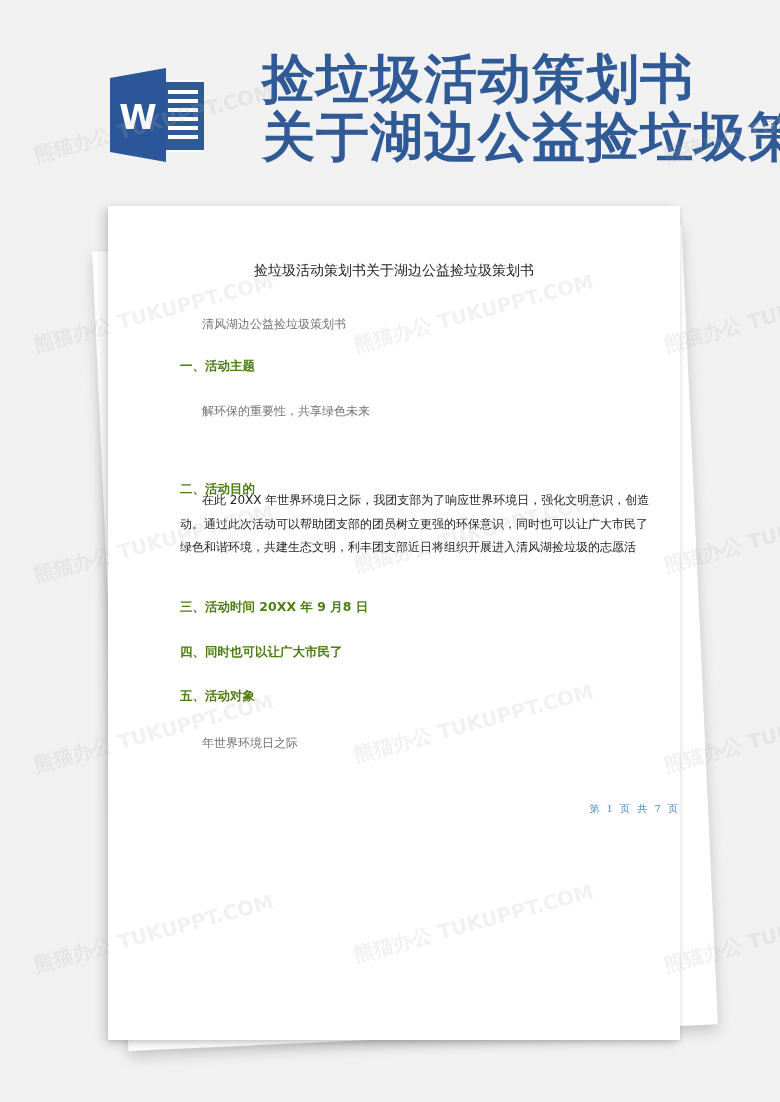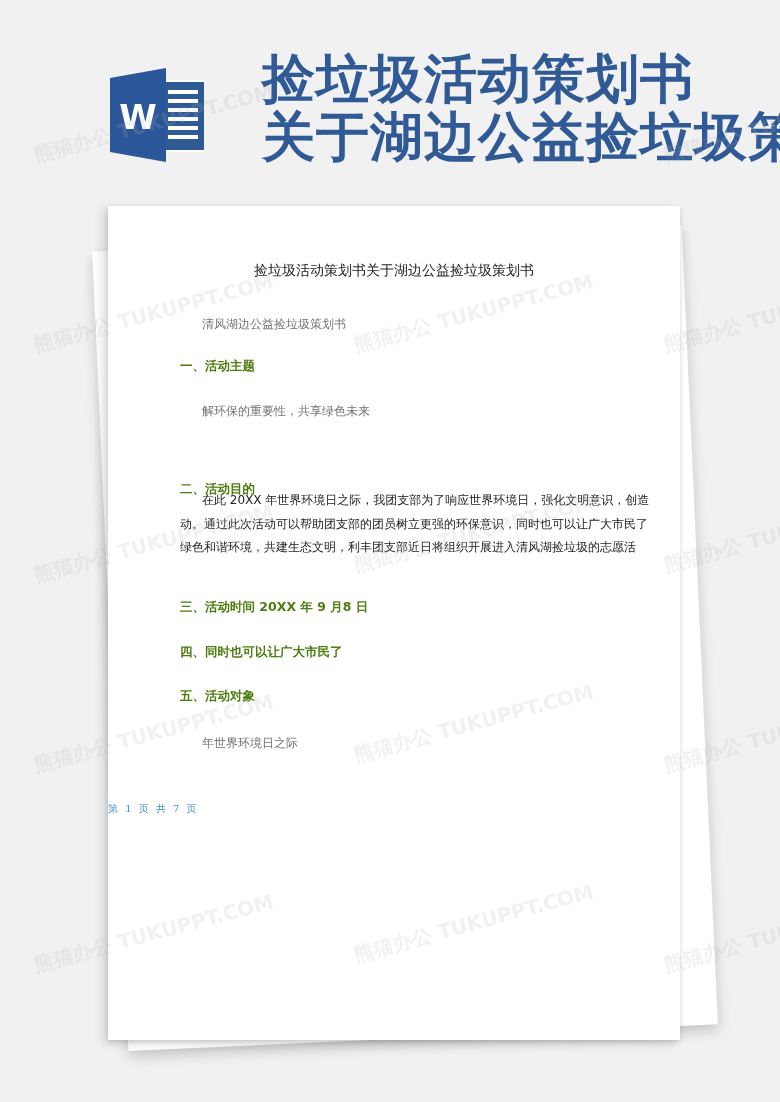--- a/index.html
+++ b/index.html
@@ -31,21 +31,21 @@
     font-size: 14px; color: #1e1e1e;
   }
   .p { position: absolute; font-size: 12px; color: #737373; white-space: nowrap; }
   .h { position: absolute; font-size: 12.5px; color: #4d7c0f; font-weight: bold; white-space: nowrap; }
   .body-para {
     position: absolute; left: 72px; top: 283px; width: 432px;
     font-size: 12px; color: #222; line-height: 23.5px; text-align: justify;
   }
   .body-para span { display: block; white-space: nowrap; }
   .page-num {
-    position: absolute; left: 0; width: 572px; top: 596px; text-align: left;
+    position: absolute; left: 0; width: 572px; top: 596px; text-align: right;
     font-family: "DejaVu Serif", "Liberation Serif", serif;
     font-size: 10px; color: #4a90c4; letter-spacing: 2px;
   }
   .watermark {
     position: absolute; font-size: 20px; font-weight: bold; color: rgba(180,180,180,0.18);
     transform: rotate(-15deg); white-space: nowrap; pointer-events: none;
     font-family: "DejaVu Sans", sans-serif;
   }
 </style>
 </head>

